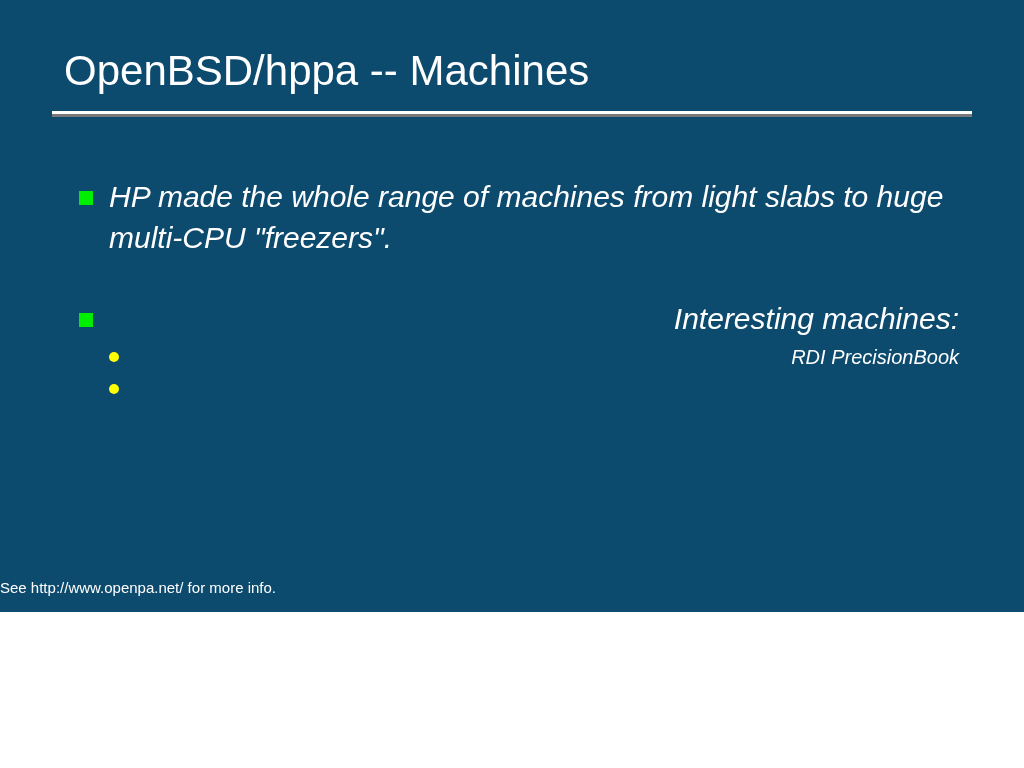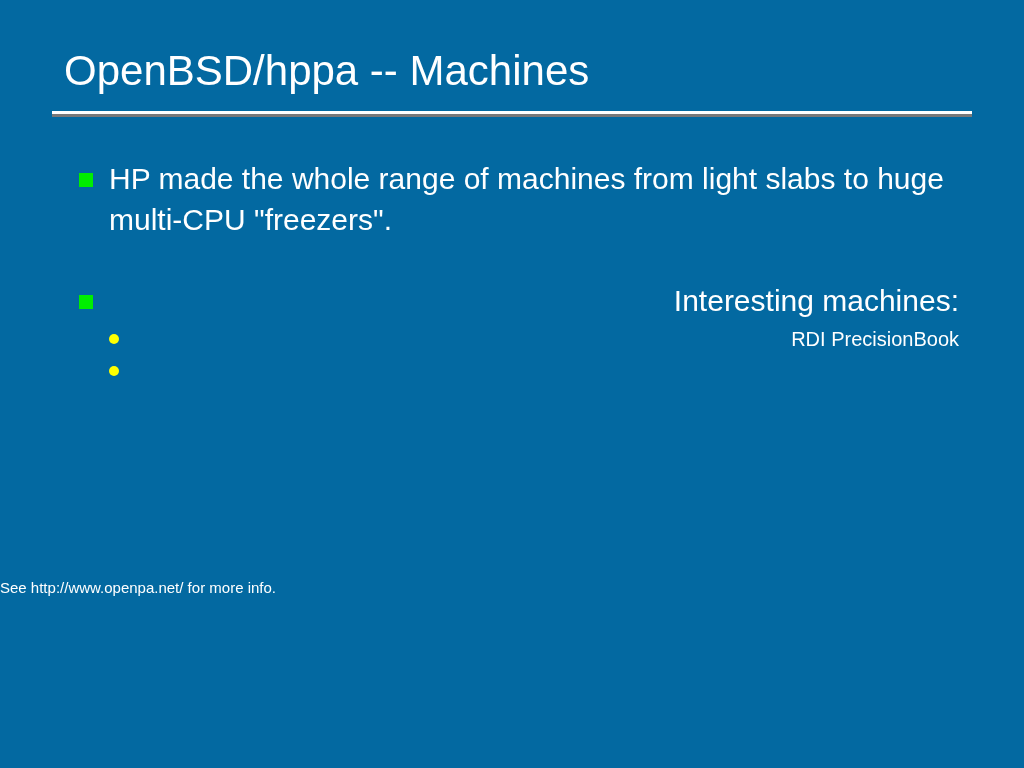--- a/index.html
+++ b/index.html
@@ -8,22 +8,22 @@
   }
   body {
     width: 1024px;
     height: 768px;
     overflow: hidden;
     font-family: "Liberation Sans", sans-serif;
   }
   #slide {
     position: relative;
     width: 1024px;
-    height: 768px;
-    background: #0369a1;
+    height: 612px;
+    background: #0c4a6e;
     -webkit-font-smoothing: antialiased;
   }
 
   
   #title-block {
     position: absolute;
     left: 52px;
     top: 46px;
     width: 920px;
   }
@@ -51,22 +51,23 @@
     top: 114px;
     width: 920px;
     height: 3px;
     background: #77787a;
   }
 
   
   #body {
     position: absolute;
     left: 79px;
-    top: 158px;
+    top: 176px;
     width: 880px;
+    font-style: italic;
   }
   .bullet-item {
     position: relative;
     padding-left: 30px;
     margin-bottom: 40px;
   }
   .bullet-item:last-child {
     margin-bottom: 0;
     text-align: right;
   }

